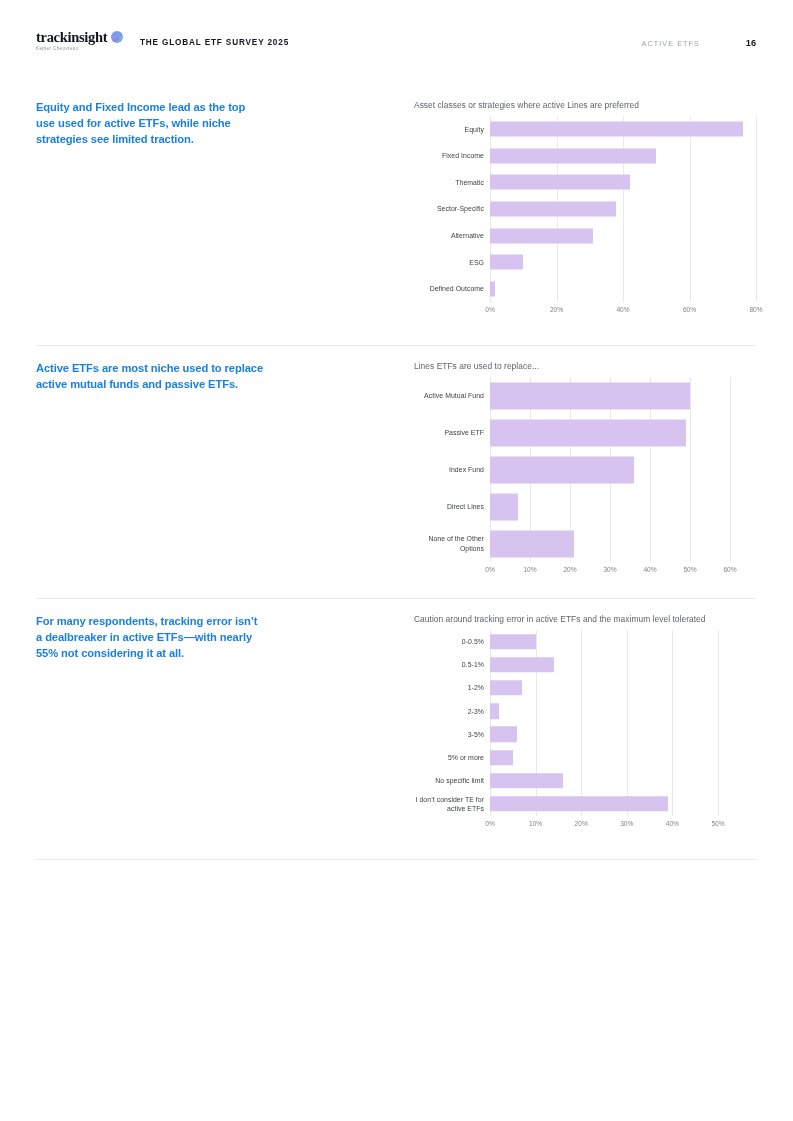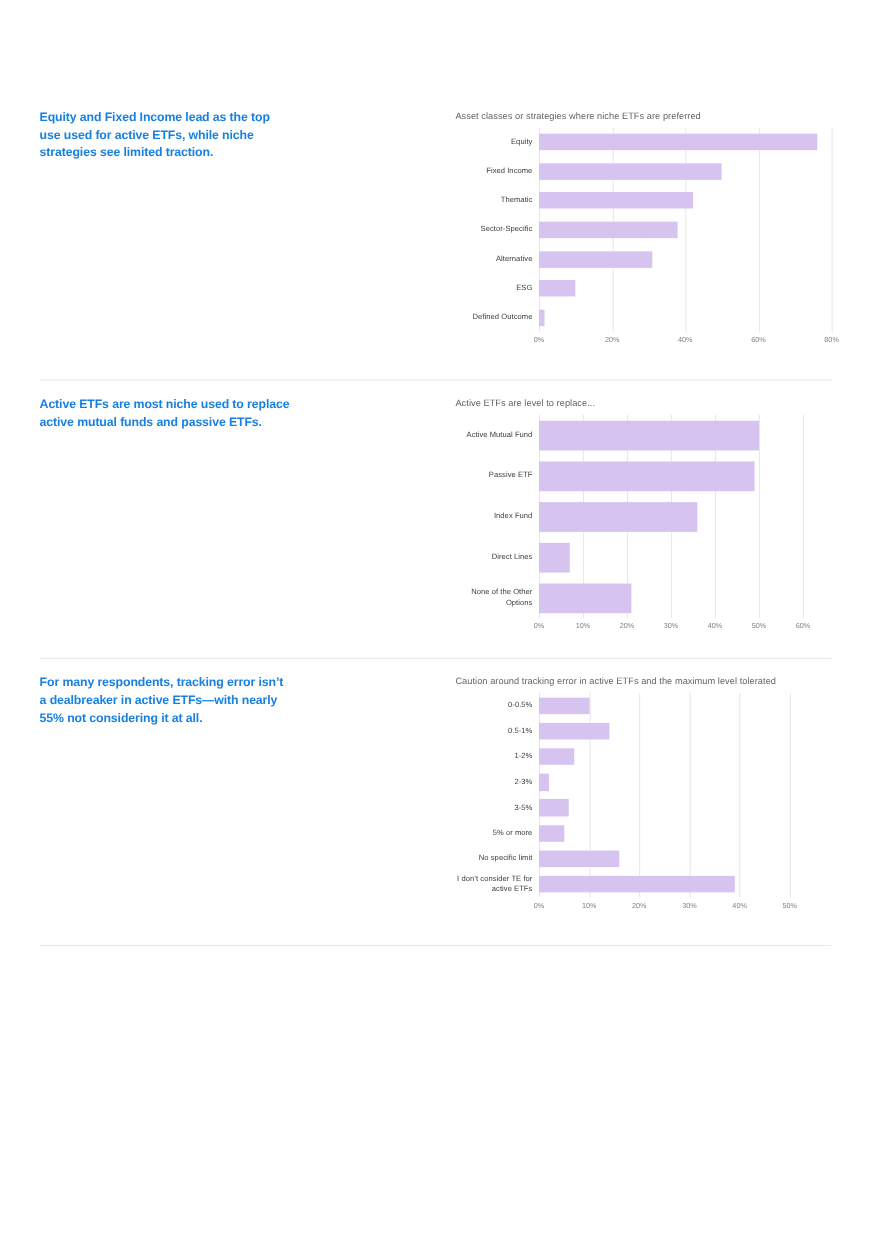--- a/index.html
+++ b/index.html
@@ -215,25 +215,39 @@
     width: 720px;
     height: 1px;
     background: #e9e9ea;
   }
 </style>
 </head>
 <body>
 
 <div class="page">
 
+  <div class="header">
+    <div class="logo-block">
+      <div class="logo-text-wrap">
+        <span class="logo-word">trackinsight</span>
+        <span class="logo-sub">Kepler Cheuvreux</span>
+      </div>
+      <span class="logo-mark"></span>
+    </div>
+    <div class="doc-title">THE GLOBAL ETF SURVEY 2025</div>
+    <div class="header-right">
+      <span class="header-section">ACTIVE ETFS</span>
+      <span class="page-num">16</span>
+    </div>
+  </div>
 
   <div class="section" id="section-1" style="top:100px;">
     <div class="section-headline">Equity and Fixed Income lead as the top use used for active ETFs, while niche strategies see limited traction.</div>
     <div class="chart-block">
-      <div class="chart-title">Asset classes or strategies where niche ETFs are preferred</div>
+      <div class="chart-title">Asset classes or strategies where active Lines are preferred</div>
       <div class="chart" id="chart-0">
           <div class="plot" style="width: 266px; height: 186.2px;">
             <div class="gridlines">
               <div class="gridline" style="left: 0px;"></div>
               <div class="gridline" style="left: 66.5px;"></div>
               <div class="gridline" style="left: 133px;"></div>
               <div class="gridline" style="left: 199.5px;"></div>
               <div class="gridline" style="left: 266px;"></div>
             </div>
             <div class="rows">
@@ -290,21 +304,21 @@
           </div>
         </div>
     </div>
   </div>
 
   <div class="divider" style="top:345px;"></div>
 
   <div class="section" id="section-2" style="top:361px;">
     <div class="section-headline">Active ETFs are most niche used to replace active mutual funds and passive ETFs.</div>
     <div class="chart-block">
-      <div class="chart-title">Active ETFs are level to replace...</div>
+      <div class="chart-title">Lines ETFs are used to replace...</div>
       <div class="chart" id="chart-1">
           <div class="plot" style="width: 240px; height: 185px;">
             <div class="gridlines">
               <div class="gridline" style="left: 0px;"></div>
               <div class="gridline" style="left: 40px;"></div>
               <div class="gridline" style="left: 80px;"></div>
               <div class="gridline" style="left: 120px;"></div>
               <div class="gridline" style="left: 160px;"></div>
               <div class="gridline" style="left: 200px;"></div>
               <div class="gridline" style="left: 240px;"></div>

